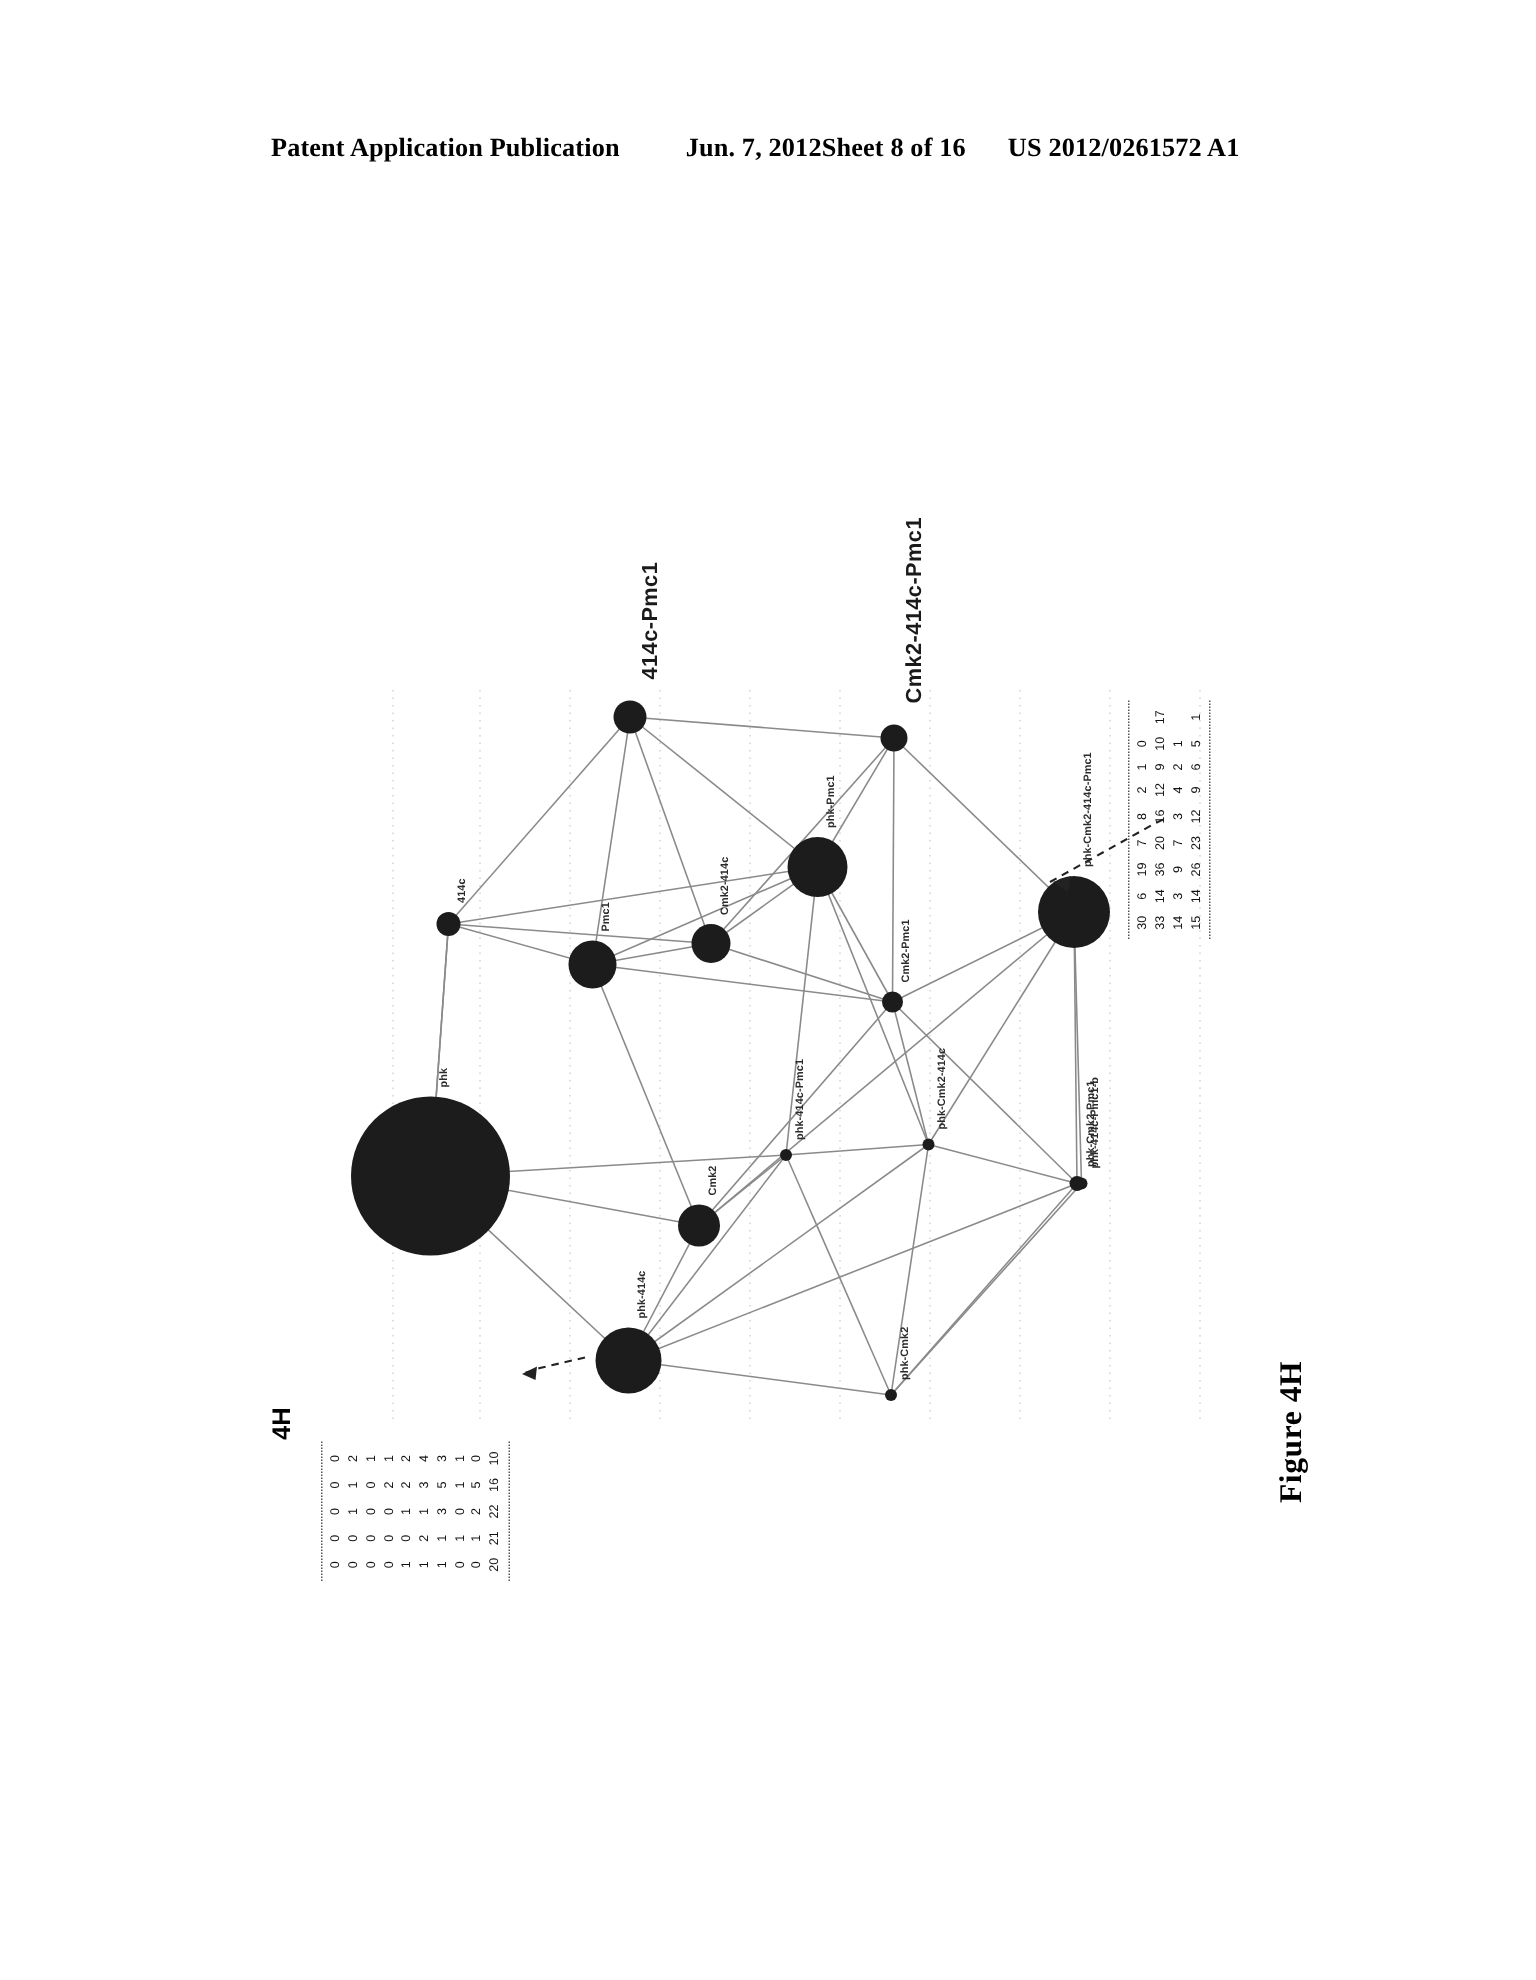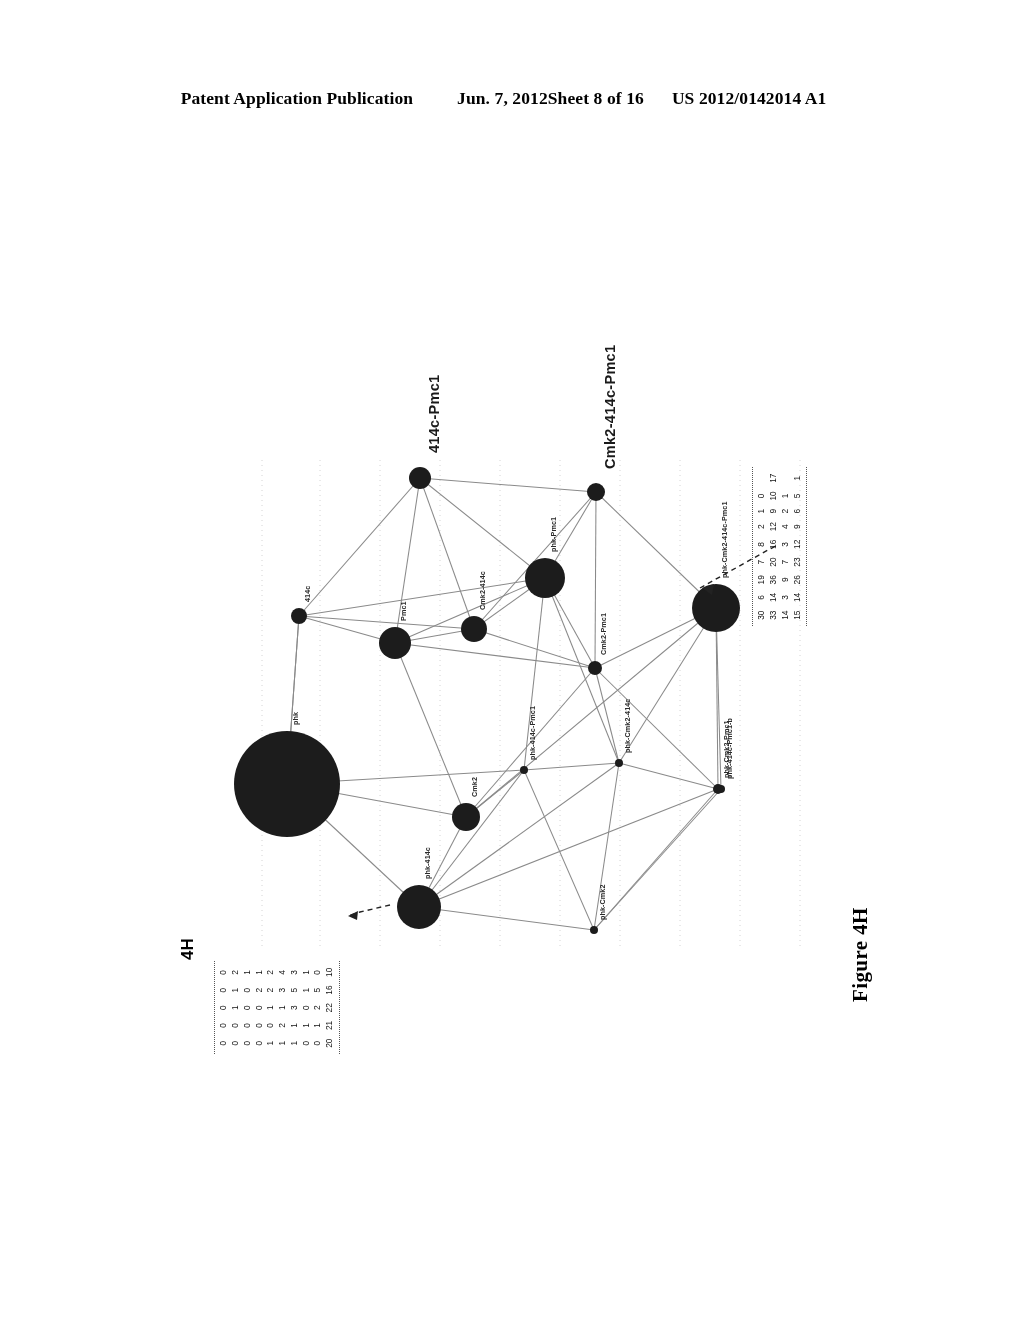--- a/index.html
+++ b/index.html
@@ -66,21 +66,21 @@
     white-space:nowrap;letter-spacing:.4px;
   }
 </style>
 </head>
 <body>
 
 <div id="page-header">
   <span class="hdr-pub">Patent Application Publication</span>
   <span class="hdr-date">Jun. 7, 2012</span>
   <span class="hdr-sheet">Sheet 8 of 16</span>
-  <span class="hdr-num">US 2012/0142014 A1</span>
+  <span class="hdr-num">US 2012/0261572 A1</span>
 </div>
 
 <div id="figure-stage">
 
   <svg id="graph-svg" viewBox="0 0 1024 1320" xmlns="http://www.w3.org/2000/svg">
     <g id="guide-lines">
         <line x1="262" y1="460" x2="262" y2="950" stroke="#c9c9c9" stroke-width="0.8" stroke-dasharray="1,4"></line>
         <line x1="320" y1="460" x2="320" y2="950" stroke="#c9c9c9" stroke-width="0.8" stroke-dasharray="1,4"></line>
         <line x1="380" y1="460" x2="380" y2="950" stroke="#c9c9c9" stroke-width="0.8" stroke-dasharray="1,4"></line>
         <line x1="440" y1="460" x2="440" y2="950" stroke="#c9c9c9" stroke-width="0.8" stroke-dasharray="1,4"></line>

